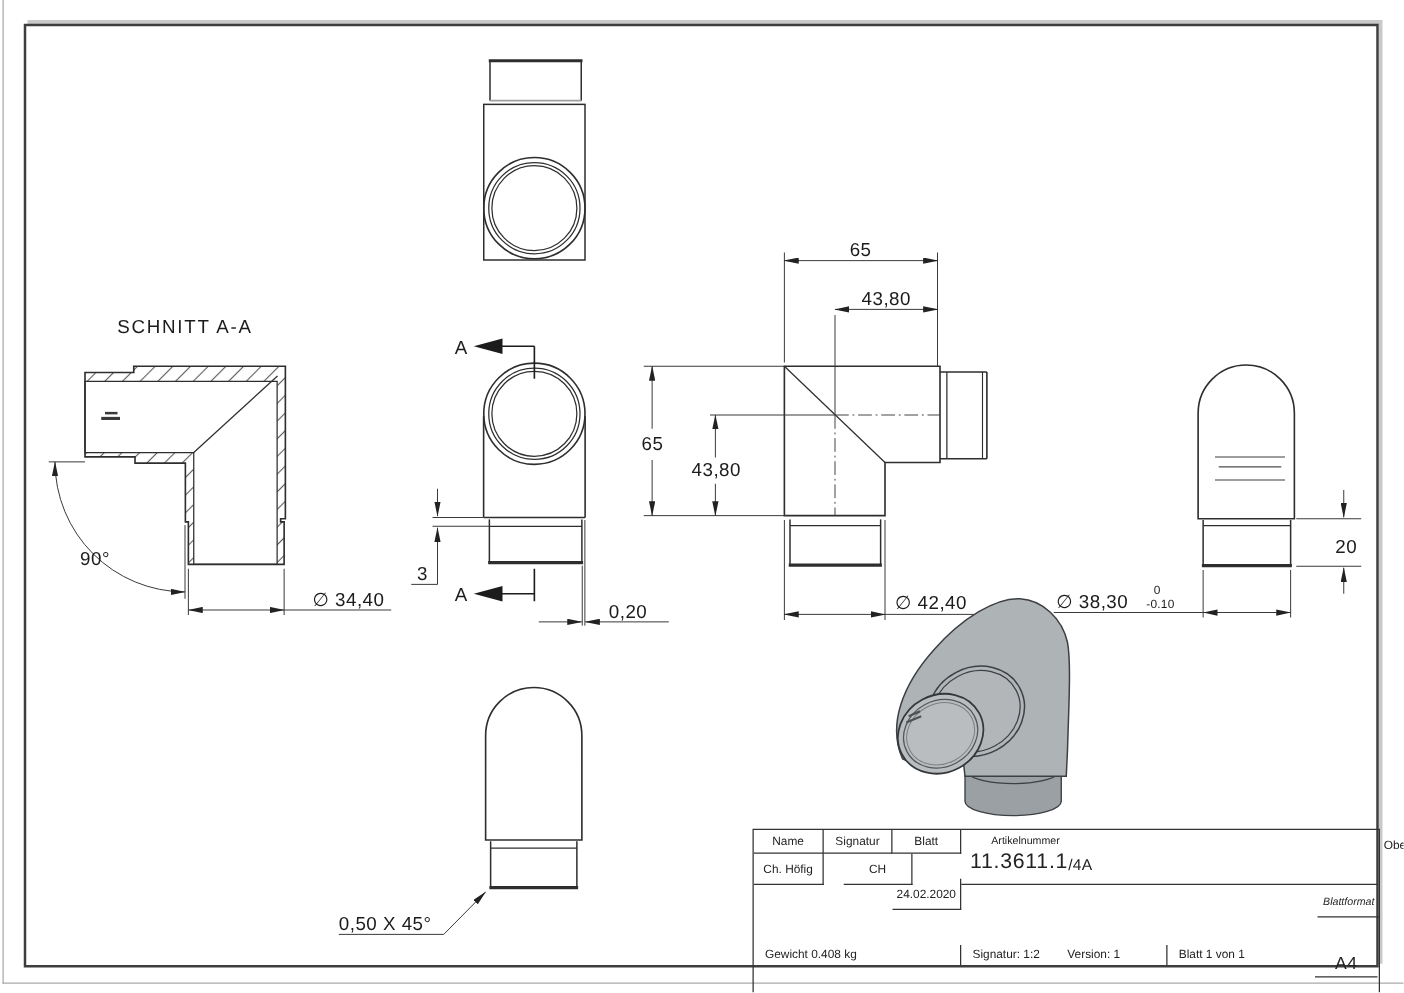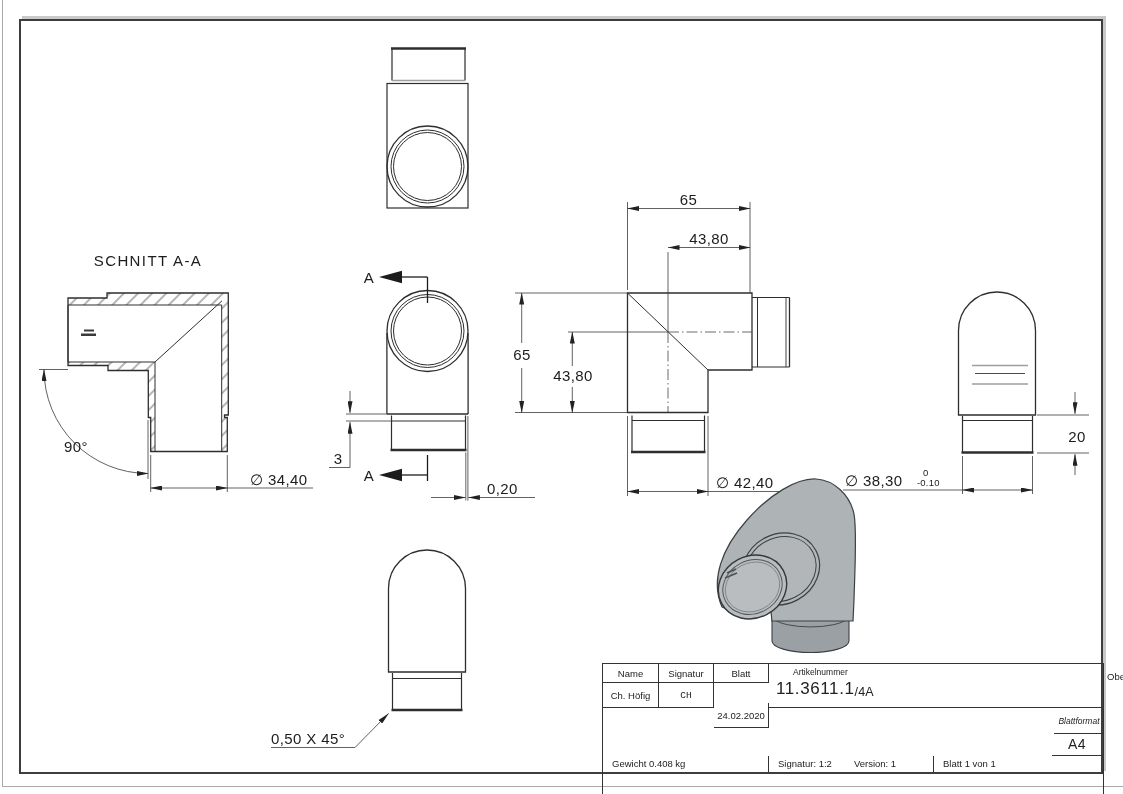--- a/index.html
+++ b/index.html
@@ -20,21 +20,21 @@
   .tb-cell{position:absolute;box-sizing:border-box;color:#222;}
   .bR{border-right:1px solid #333;} .bB{border-bottom:1px solid #333;}
   .ctr{display:flex;align-items:center;justify-content:center;}
   .lft{display:flex;align-items:center;padding-left:9px;}
   .art-label{position:absolute;left:7px;top:3px;font-size:8.5px;margin-left:17px;}
   .art-value{position:absolute;left:7px;top:15px;font-size:17px;letter-spacing:0.6px;}
   .art-suffix{font-size:12.5px;position:relative;top:2px;letter-spacing:0.2px;}
   .oberflaeche{position:absolute;left:338px;top:7px;font-size:9.5px;white-space:nowrap;}
   .werk-label{position:absolute;left:12px;top:6px;}
   .werk-value{position:absolute;left:12px;top:27px;}
-  .a4{font-size:14px;letter-spacing:0.5px;}
+  .a4{font-size:14px;letter-spacing:0.5px;margin-top:26px;}
 </style>
 </head>
 <body>
 
 <div id="sheet">
   <div class="page-edge-left"></div>
   <div class="page-edge-bottom"></div>
   <div id="frame"></div>
 
   <svg width="1123" height="794" viewBox="0 0 1123 794">
@@ -220,21 +220,21 @@
       <ellipse cx="752.5" cy="587" rx="28" ry="24" fill="none" stroke="#7b7f82" stroke-width="0.8" transform="rotate(-28 752.5 587)"></ellipse>
       <path stroke="#4d5154" stroke-width="1.6" fill="none" d="M727,573 l9,-4 M725,578 l12,-5"></path>
     </g>
   </svg>
 
   <div id="tblock">
     <div class="tb-cell bR bB ctr" style="left:0;top:0;width:56px;height:19px;">Name</div>
     <div class="tb-cell bR bB ctr" style="left:56px;top:0;width:55px;height:19px;text-align:right;">Signatur</div>
     <div class="tb-cell bR bB ctr" style="left:111px;top:0;width:55px;height:19px;">Blatt</div>
     <div class="tb-cell bR bB ctr" style="left:0;top:19px;width:56px;height:25px;">Ch. Höfig</div>
-    <div class="tb-cell bR bB ctr" style="left:56px;top:19px;width:55px;height:25px;font-family:Liberation Mono, monospace;">CH</div>
+    <div class="tb-cell bR bB ctr" style="left:72px;top:19px;width:55px;height:25px;">CH</div>
     <div class="tb-cell bR bB ctr" style="left:111px;top:19px;width:55px;height:25px;margin-top:20px;">24.02.2020</div>
 
     <div class="tb-cell bB" style="left:166px;top:0;width:333px;height:44px;">
       <span class="art-label">Artikelnummer</span>
       <span class="art-value"><span>11.3611.1</span><span class="art-suffix">/4A</span></span>
       <span class="oberflaeche"><span>Oberfläche:</span>&nbsp;&nbsp;</span>
     </div>
 
     <div class="tb-cell bB ctr" style="left:451px;top:44px;width:50px;height:26px;font-size:8.5px;font-style:italic;">Blattformat</div>
     <div class="tb-cell bB ctr a4" style="left:449px;top:70px;width:50px;height:21.5px;">A4</div>

